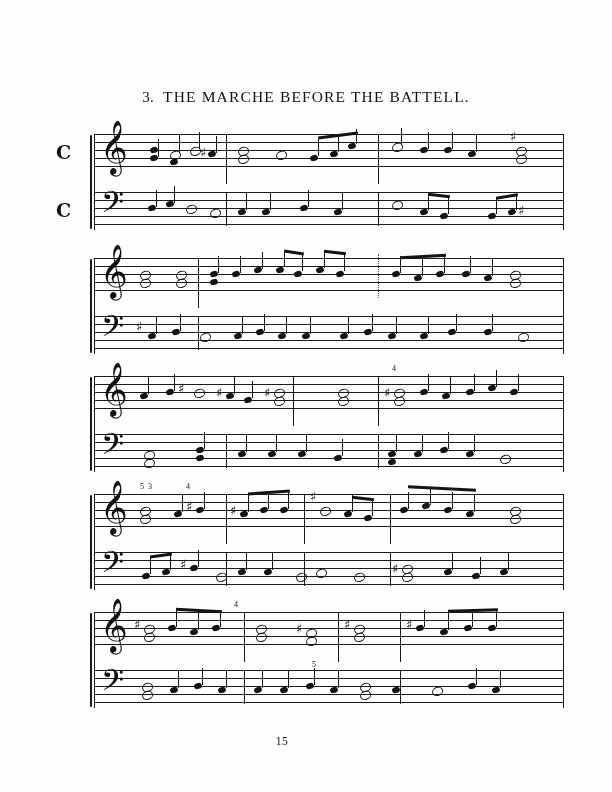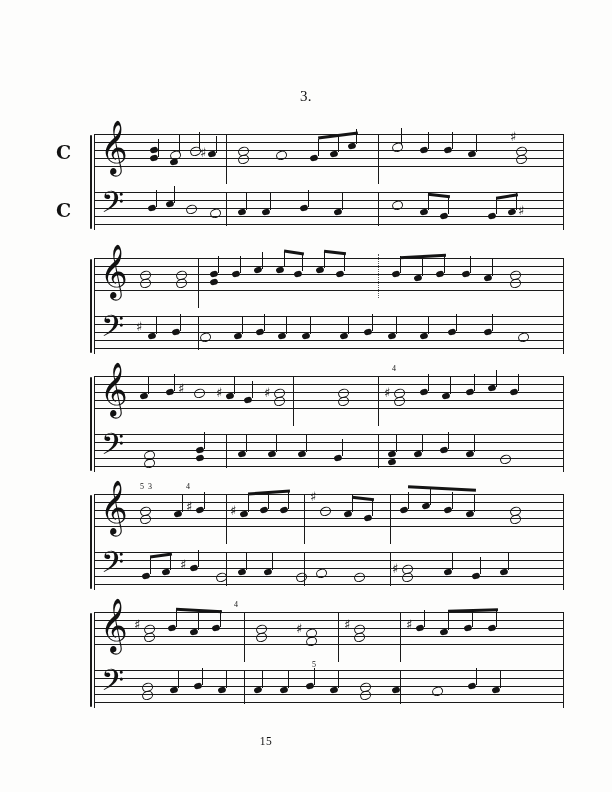--- a/index.html
+++ b/index.html
@@ -180,35 +180,36 @@
     color: #141414;
   }
   .dotline {
     position: absolute;
     width: 1px;
     border-left: 1.2px dotted #555;
   }
   
   .page-number {
     position: absolute;
-    left: 0;
+    left: 16px;
     top: 735px;
     width: 532px;
     text-align: center;
     font-size: 11.5px;
     letter-spacing: 0.6px;
   }
 </style>
 </head>
 <body>
 
 <div class="page">
 
   <div class="title-row">
     <span class="piece-number">3.</span>
+    <span class="piece-title">THE MARCHE BEFORE THE BATTELL.</span>
   </div>
 
   <div class="system" style="top:134px;height:96px;">
     <div class="brace"></div>
     <div class="sys-left-bar" style="height:96px;"></div>
     <div class="sys-right-bar" style="height:96px;"></div>
 
     <div class="staff-block" style="height:50px;">
       <div class="staff">
         <div class="line"></div>

